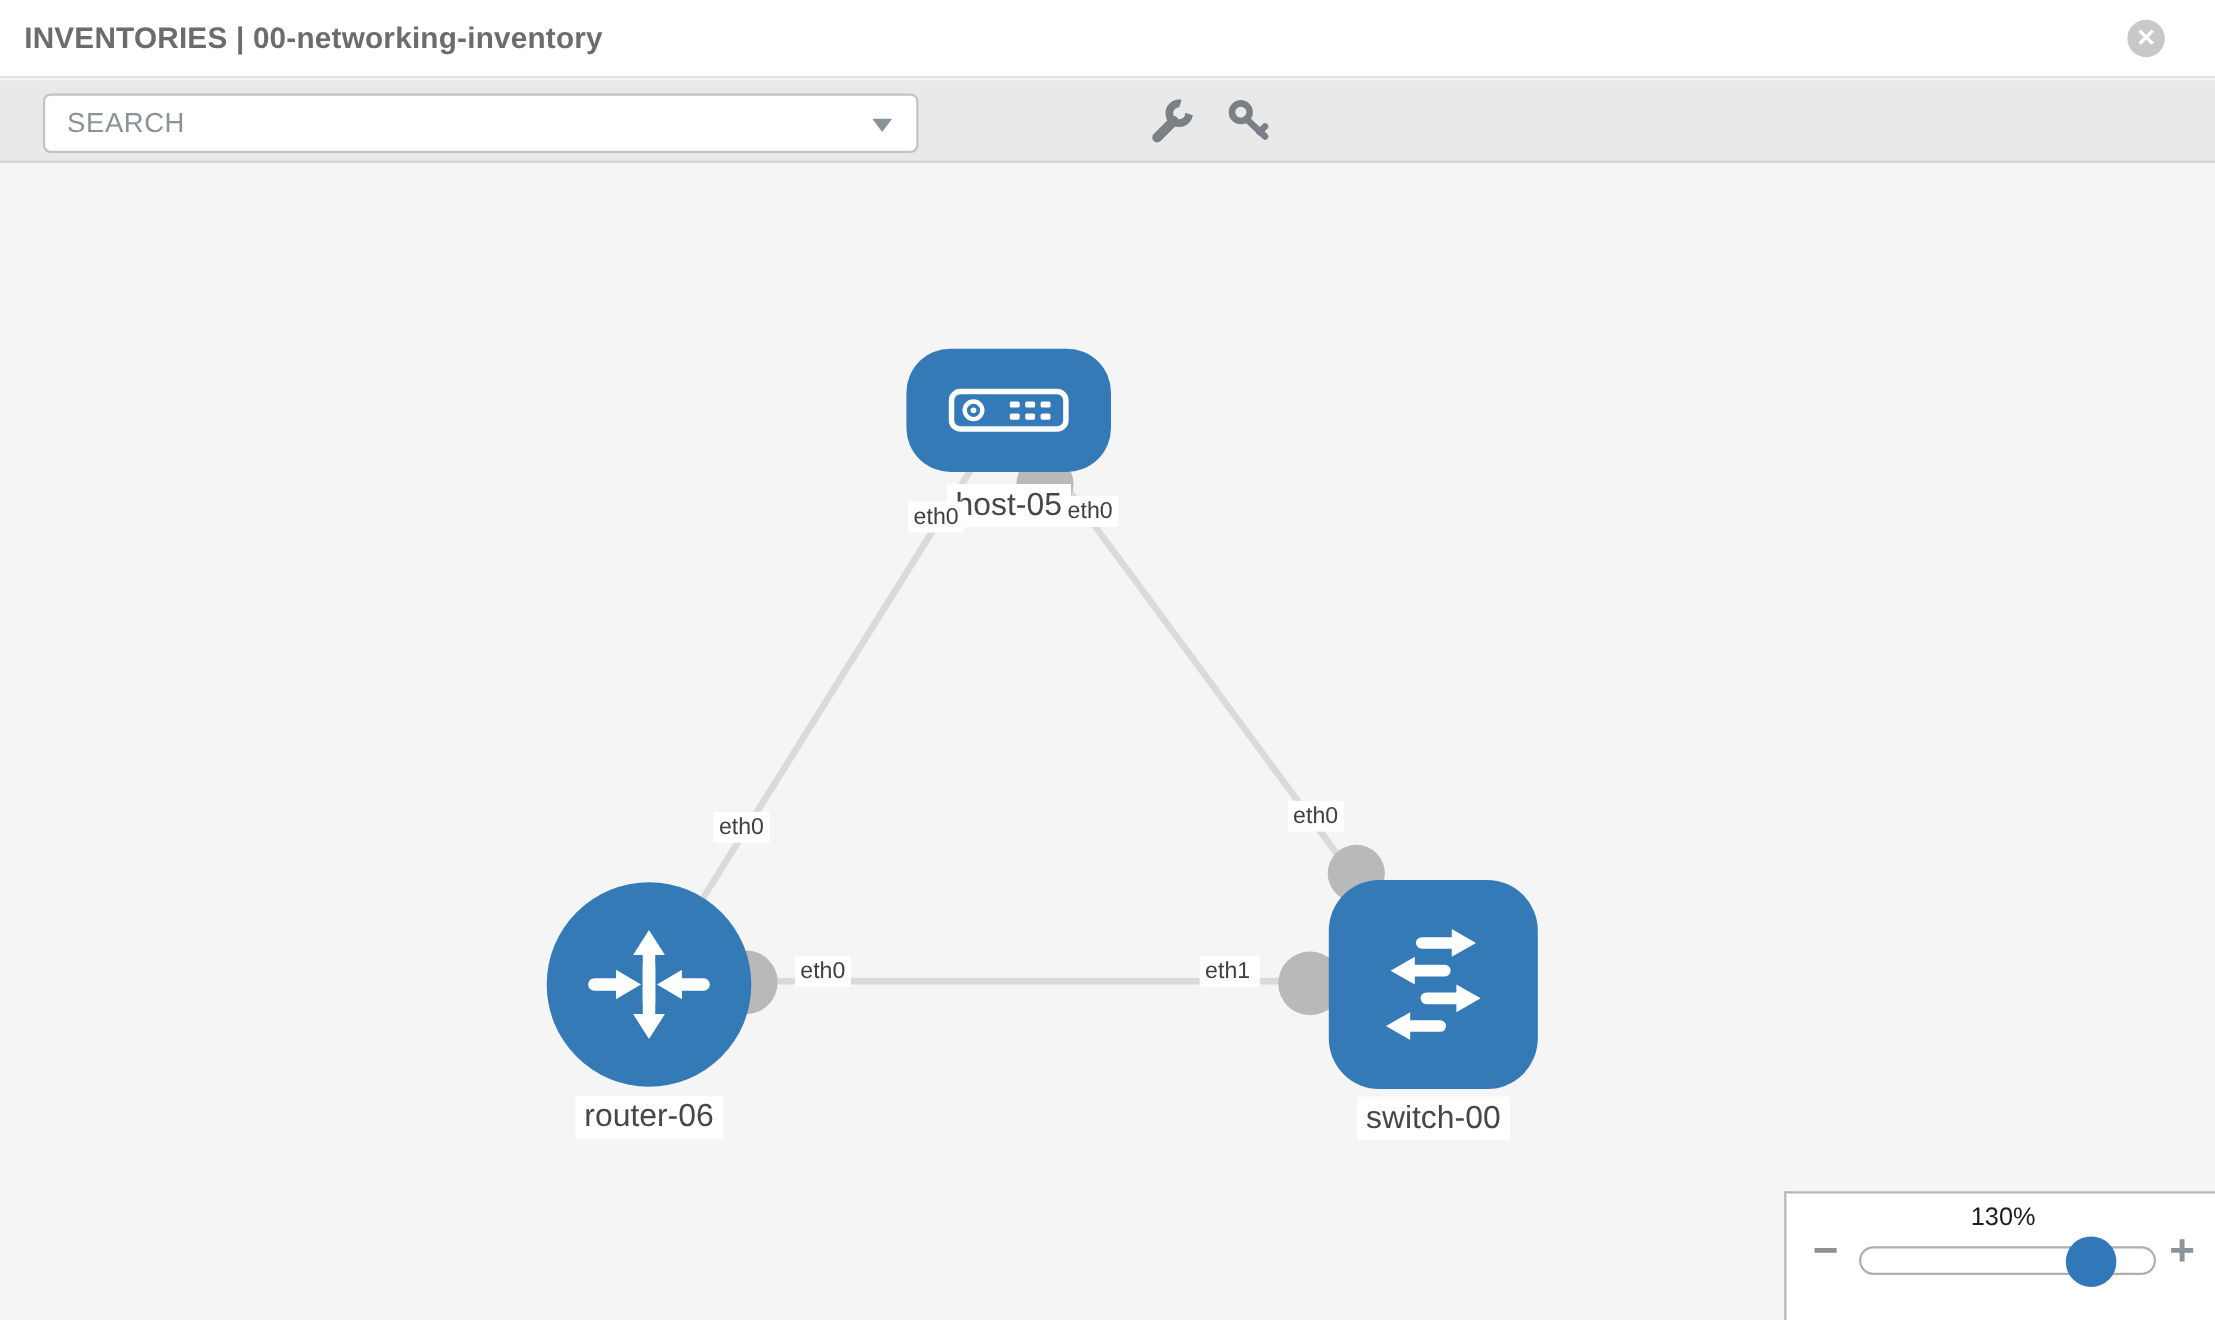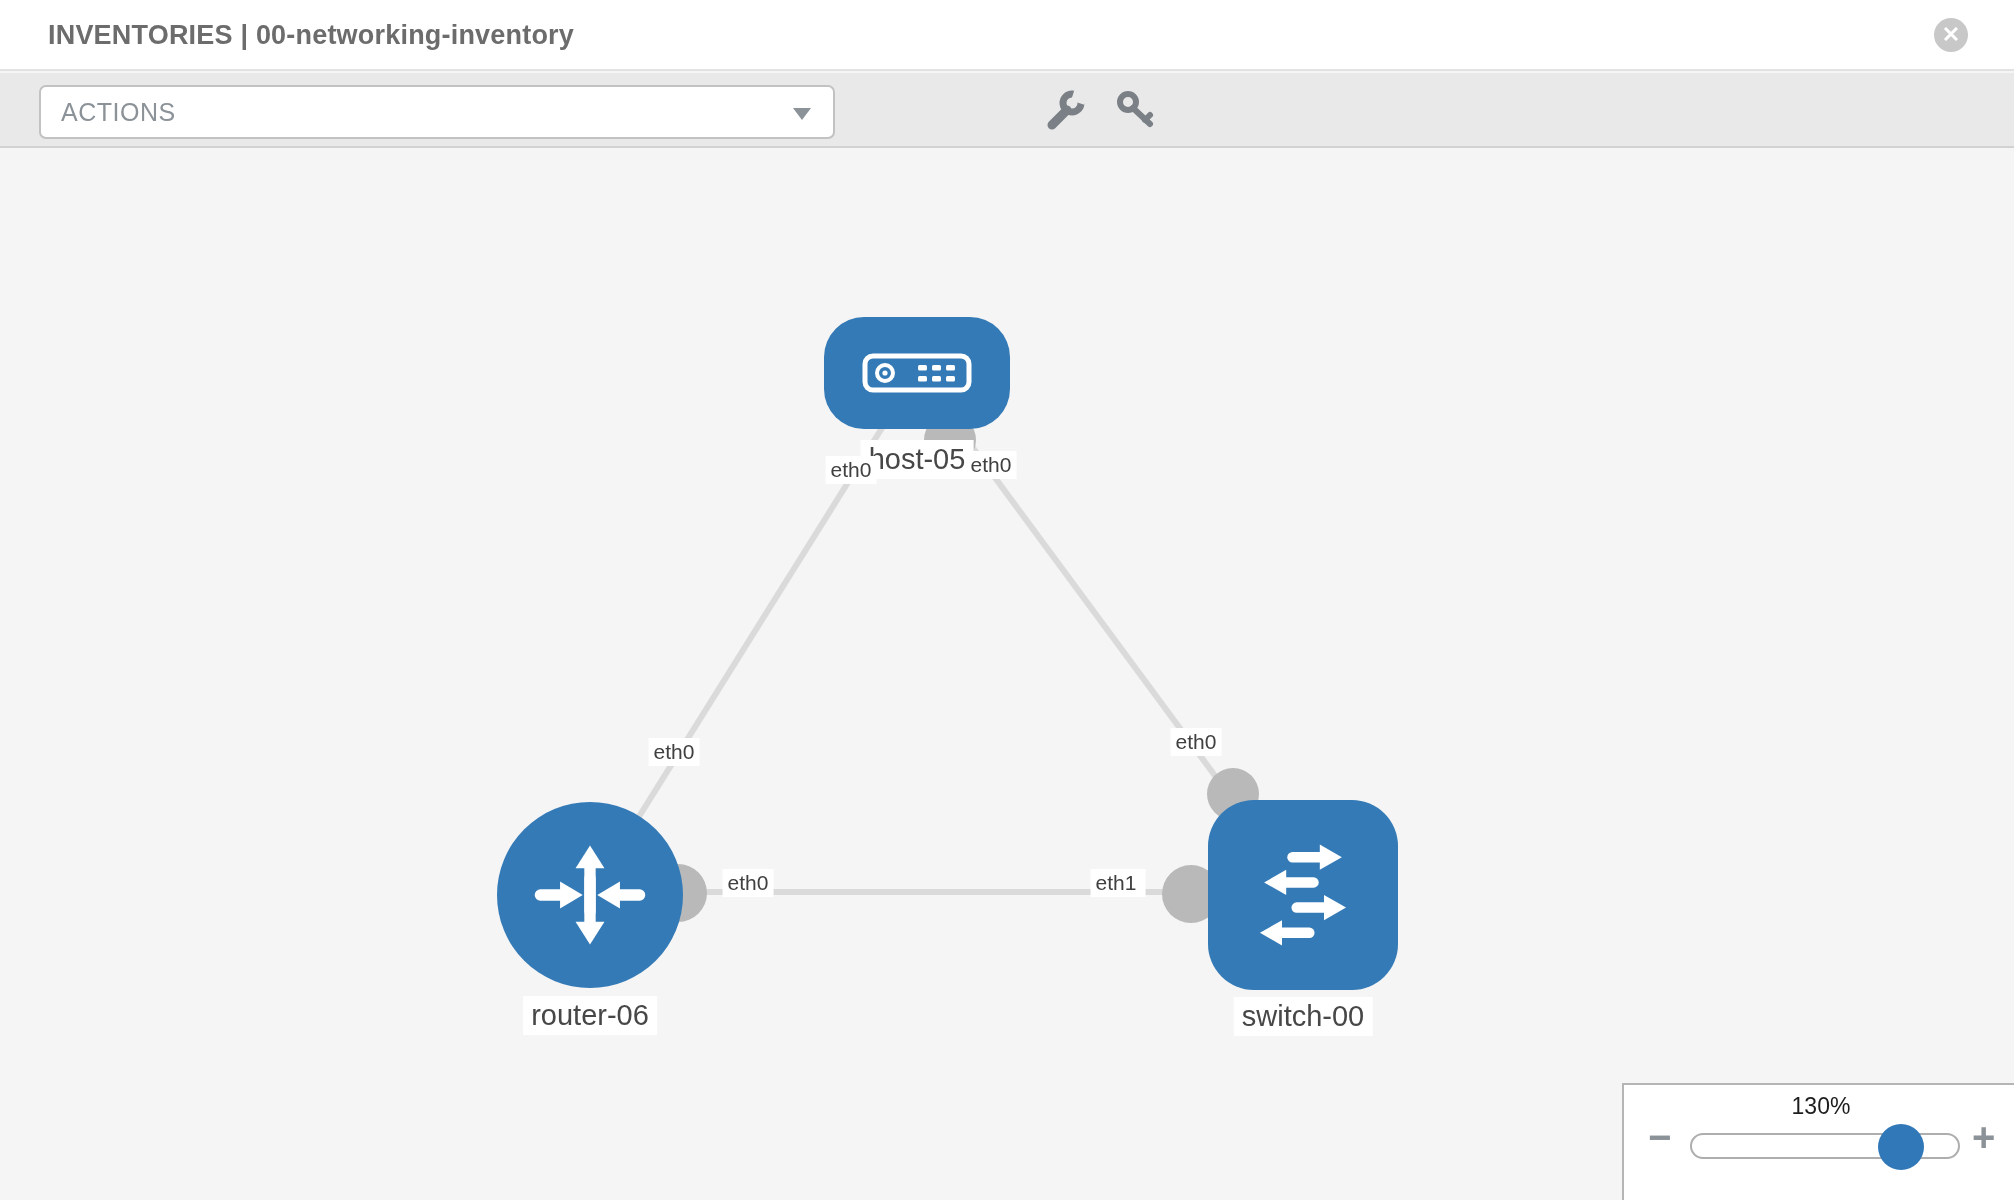--- a/index.html
+++ b/index.html
@@ -2,21 +2,21 @@
 <html><head>
 <meta charset="utf-8">
 <style>
   * { margin:0; padding:0; box-sizing:border-box; }
   html,body { width:2014px; height:1200px; overflow:hidden;
               font-family:"Liberation Sans", sans-serif; background:#f5f5f5; }
 
   
   .header { position:absolute; left:0; top:0; width:2014px; height:71px;
             background:#ffffff; border-bottom:2px solid #e2e2e2; z-index:20; }
-  .header-title { position:absolute; left:48px; top:20px; font-size:27px;
+  .header-title { position:absolute; left:22px; top:20px; font-size:27px;
                   font-weight:bold; color:#6c6c6c; letter-spacing:.2px; }
   .close-btn { position:absolute; right:46px; top:18px; width:34px; height:34px;
                border-radius:50%; background:#c8c8c8; cursor:pointer;
                display:flex; align-items:center; justify-content:center; }
   .close-x { color:#ffffff; font-size:22px; font-weight:bold; line-height:1; }
 
   
   .toolbar { position:absolute; left:0; top:73px; width:2014px; height:75px;
              background:#e9e9e9; border-bottom:2px solid #d2d2d2; z-index:19; }
   .select-box { position:absolute; top:12px; height:54px; background:#fff;
@@ -72,21 +72,21 @@
 
 <div class="header">
   <div class="header-title">INVENTORIES | 00-networking-inventory</div>
   <div class="close-btn">
     <span class="close-x">✕</span>
   </div>
 </div>
 
 <div class="toolbar">
   <div class="select-box actions">
-    <span class="select-text">ACTIONS</span>
+    <span class="select-text">SEARCH</span>
     <span class="caret"></span>
   </div>
 
   <svg class="tool-icon wrench" viewBox="0 0 44 44">
     <g stroke="#7a8086" fill="none" stroke-linecap="round">
       <path d="M9 36 L24 21" stroke-width="9"></path>
       <circle cx="29" cy="14" r="9" stroke-width="7"></circle>
     </g>
     <rect x="30" y="1" width="14" height="12" fill="#e9e9e9" transform="rotate(18 34 6)"></rect>
   </svg>

